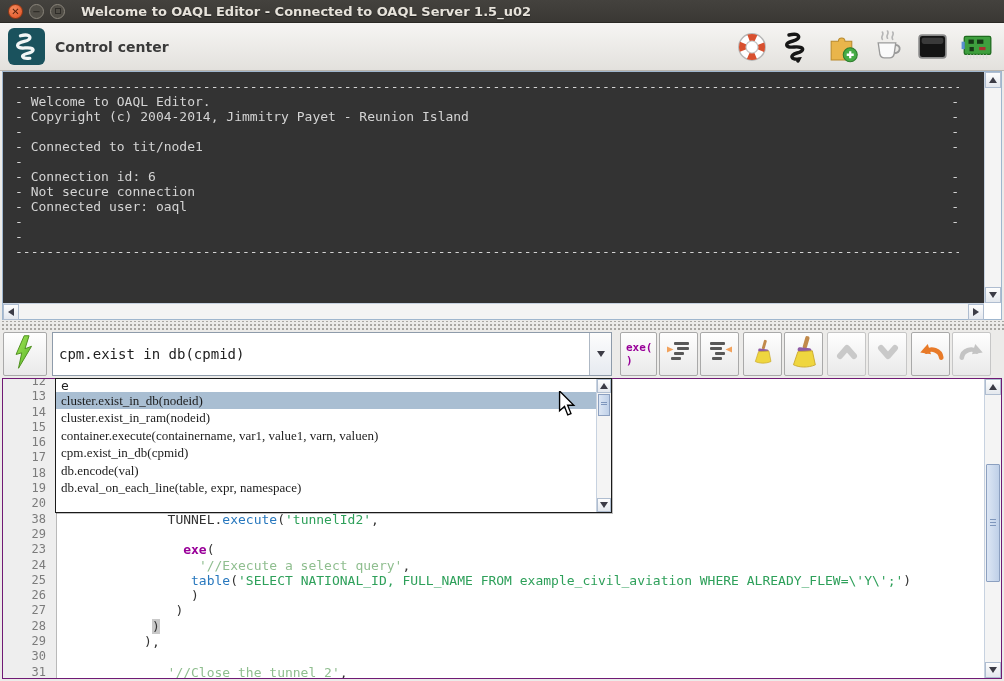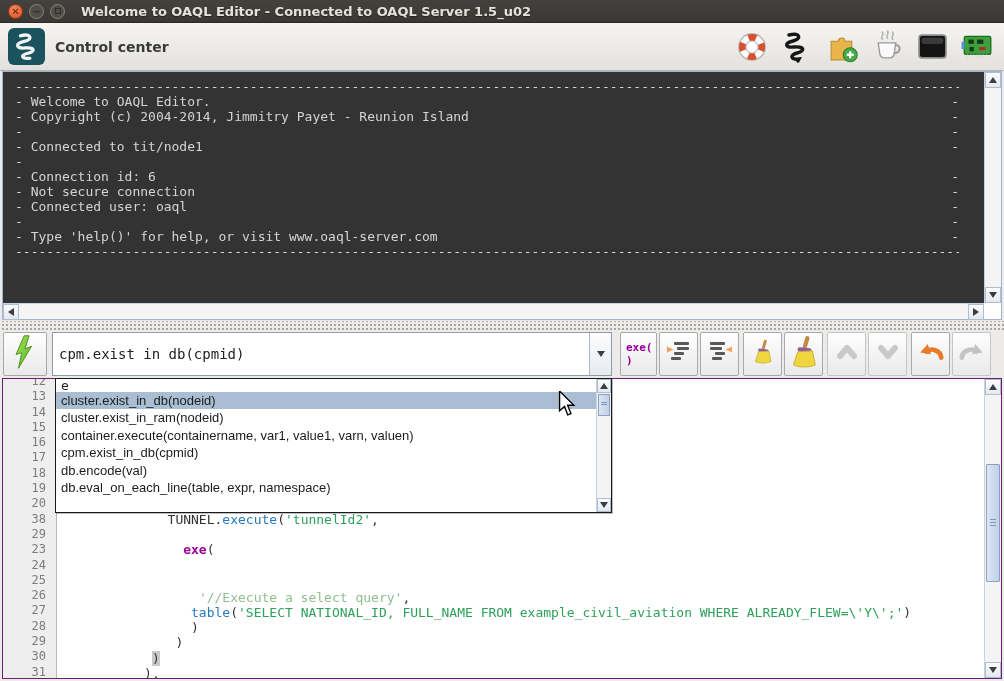--- a/index.html
+++ b/index.html
@@ -100,21 +100,21 @@
   .tok-k { color:#990099; font-weight:bold; }
   .tok-hl { color:#333; background:#C9C9C9; }
 
   
   .dropdown { position:absolute; left:55px; top:378px; width:557px; height:135px; background:#FFF;
     border:1px solid #1A1A1A; box-shadow:1px 1px 0 rgba(0,0,0,.25); z-index:20; overflow:hidden; }
   .ac-list { position:absolute; left:0; top:0; right:15px; bottom:0; overflow:hidden; }
   .ac-partial { height:13px; line-height:13px; padding-left:5px;
     font-family:"DejaVu Sans Mono","Liberation Mono",monospace; font-size:13px; color:#222; overflow:hidden; }
   .ac-item { height:17.4px; line-height:17.4px; padding-left:5px; white-space:pre;
-    font-family:Liberation Sans, sans-serif; font-size:13px; color:#1C1C1C; }
+    font-family:Liberation Serif, serif; font-size:13px; color:#1C1C1C; }
   .ac-item.selected { background:#A9BED2; }
   .ac-scroll { position:absolute; right:0; top:0; bottom:0; width:15px; background:#F4F4F4; border-left:1px solid #C7D2E0; }
   .ac-scroll .sbtn { width:14px; height:14px; }
   .ac-thumb { position:absolute; left:0.5px; top:15px; width:12px; height:22px; border:1px solid #8CA0C0;
     background:linear-gradient(90deg,#DCE6F4,#BFD0E8); }
   .ac-thumb .grip { position:absolute; left:2px; right:2px; top:50%; margin-top:-3px; }
   .ac-thumb .grip i { display:block; height:1px; background:#7E96BC; margin-bottom:1px; }
 
   
   .cursor { position:absolute; left:556px; top:391px; z-index:30; }
@@ -192,21 +192,21 @@
         <div class="t-sep">--------------------------------------------------------------------------------------------------------------------------</div>
         <div class="t-line"><span>- Welcome to OAQL Editor.</span><span>-</span></div>
         <div class="t-line"><span>- Copyright (c) 2004-2014, Jimmitry Payet - Reunion Island</span><span>-</span></div>
         <div class="t-line"><span>-</span><span>-</span></div>
         <div class="t-line"><span>- Connected to tit/node1</span><span>-</span></div>
         <div class="t-line"><span>-</span></div>
         <div class="t-line"><span>- Connection id: 6</span><span>-</span></div>
         <div class="t-line"><span>- Not secure connection</span><span>-</span></div>
         <div class="t-line"><span>- Connected user: oaql</span><span>-</span></div>
         <div class="t-line"><span>-</span><span>-</span></div>
-        <div class="t-line"><span>- Type 'help()' for help, or visit www.oaql-server.com</span><span>-</span></div>
+        <div class="t-line"><span>-</span></div>
         <div class="t-sep">--------------------------------------------------------------------------------------------------------------------------</div>
       </div>
   </div>
   <div class="vscroll">
     <div class="sbtn up">
         <span class="tri up"></span>
       </div>
     <div class="sbtn down">
         <span class="tri down"></span>
       </div>
@@ -363,21 +363,21 @@
         <div class="code-line"></div>
         <div class="code-line"></div>
         <div class="code-line"></div>
         <div class="code-line"></div>
         <div class="code-line"></div>
         <div class="code-line"></div>
         <div class="code-line"></div>
         <div class="code-line" style="padding-left: 14ch;"><span class="tok-p">TUNNEL.</span><span class="tok-f">execute</span><span class="tok-p">(</span><span class="tok-s">'tunnelId2'</span><span class="tok-p">,</span></div>
         <div class="code-line"></div>
         <div class="code-line" style="padding-left: 16ch;"><span class="tok-k">exe</span><span class="tok-p">(</span></div>
-        <div class="code-line" style="padding-left: 18ch; margin-top: 32px;"><span class="tok-c">'//Execute a select query'</span><span class="tok-p">,</span></div>
+        <div class="code-line" style="padding-left: 18ch;"><span class="tok-c">'//Execute a select query'</span><span class="tok-p">,</span></div>
         <div class="code-line" style="padding-left: 17ch;"><span class="tok-f">table</span><span class="tok-p">(</span><span class="tok-s">'SELECT NATIONAL_ID, FULL_NAME FROM example_civil_aviation WHERE ALREADY_FLEW=\'Y\';'</span><span class="tok-p">)</span></div>
         <div class="code-line" style="padding-left: 17ch;"><span class="tok-p">)</span></div>
         <div class="code-line" style="padding-left: 15ch;"><span class="tok-p">)</span></div>
         <div class="code-line" style="padding-left: 12ch;"><span class="tok-hl">)</span></div>
         <div class="code-line" style="padding-left: 11ch;"><span class="tok-p">),</span></div>
         <div class="code-line"></div>
         <div class="code-line" style="padding-left: 14ch;"><span class="tok-c">'//Close the tunnel 2'</span><span class="tok-p">,</span></div>
       </div>
   </div>
   <div class="vscroll full">

